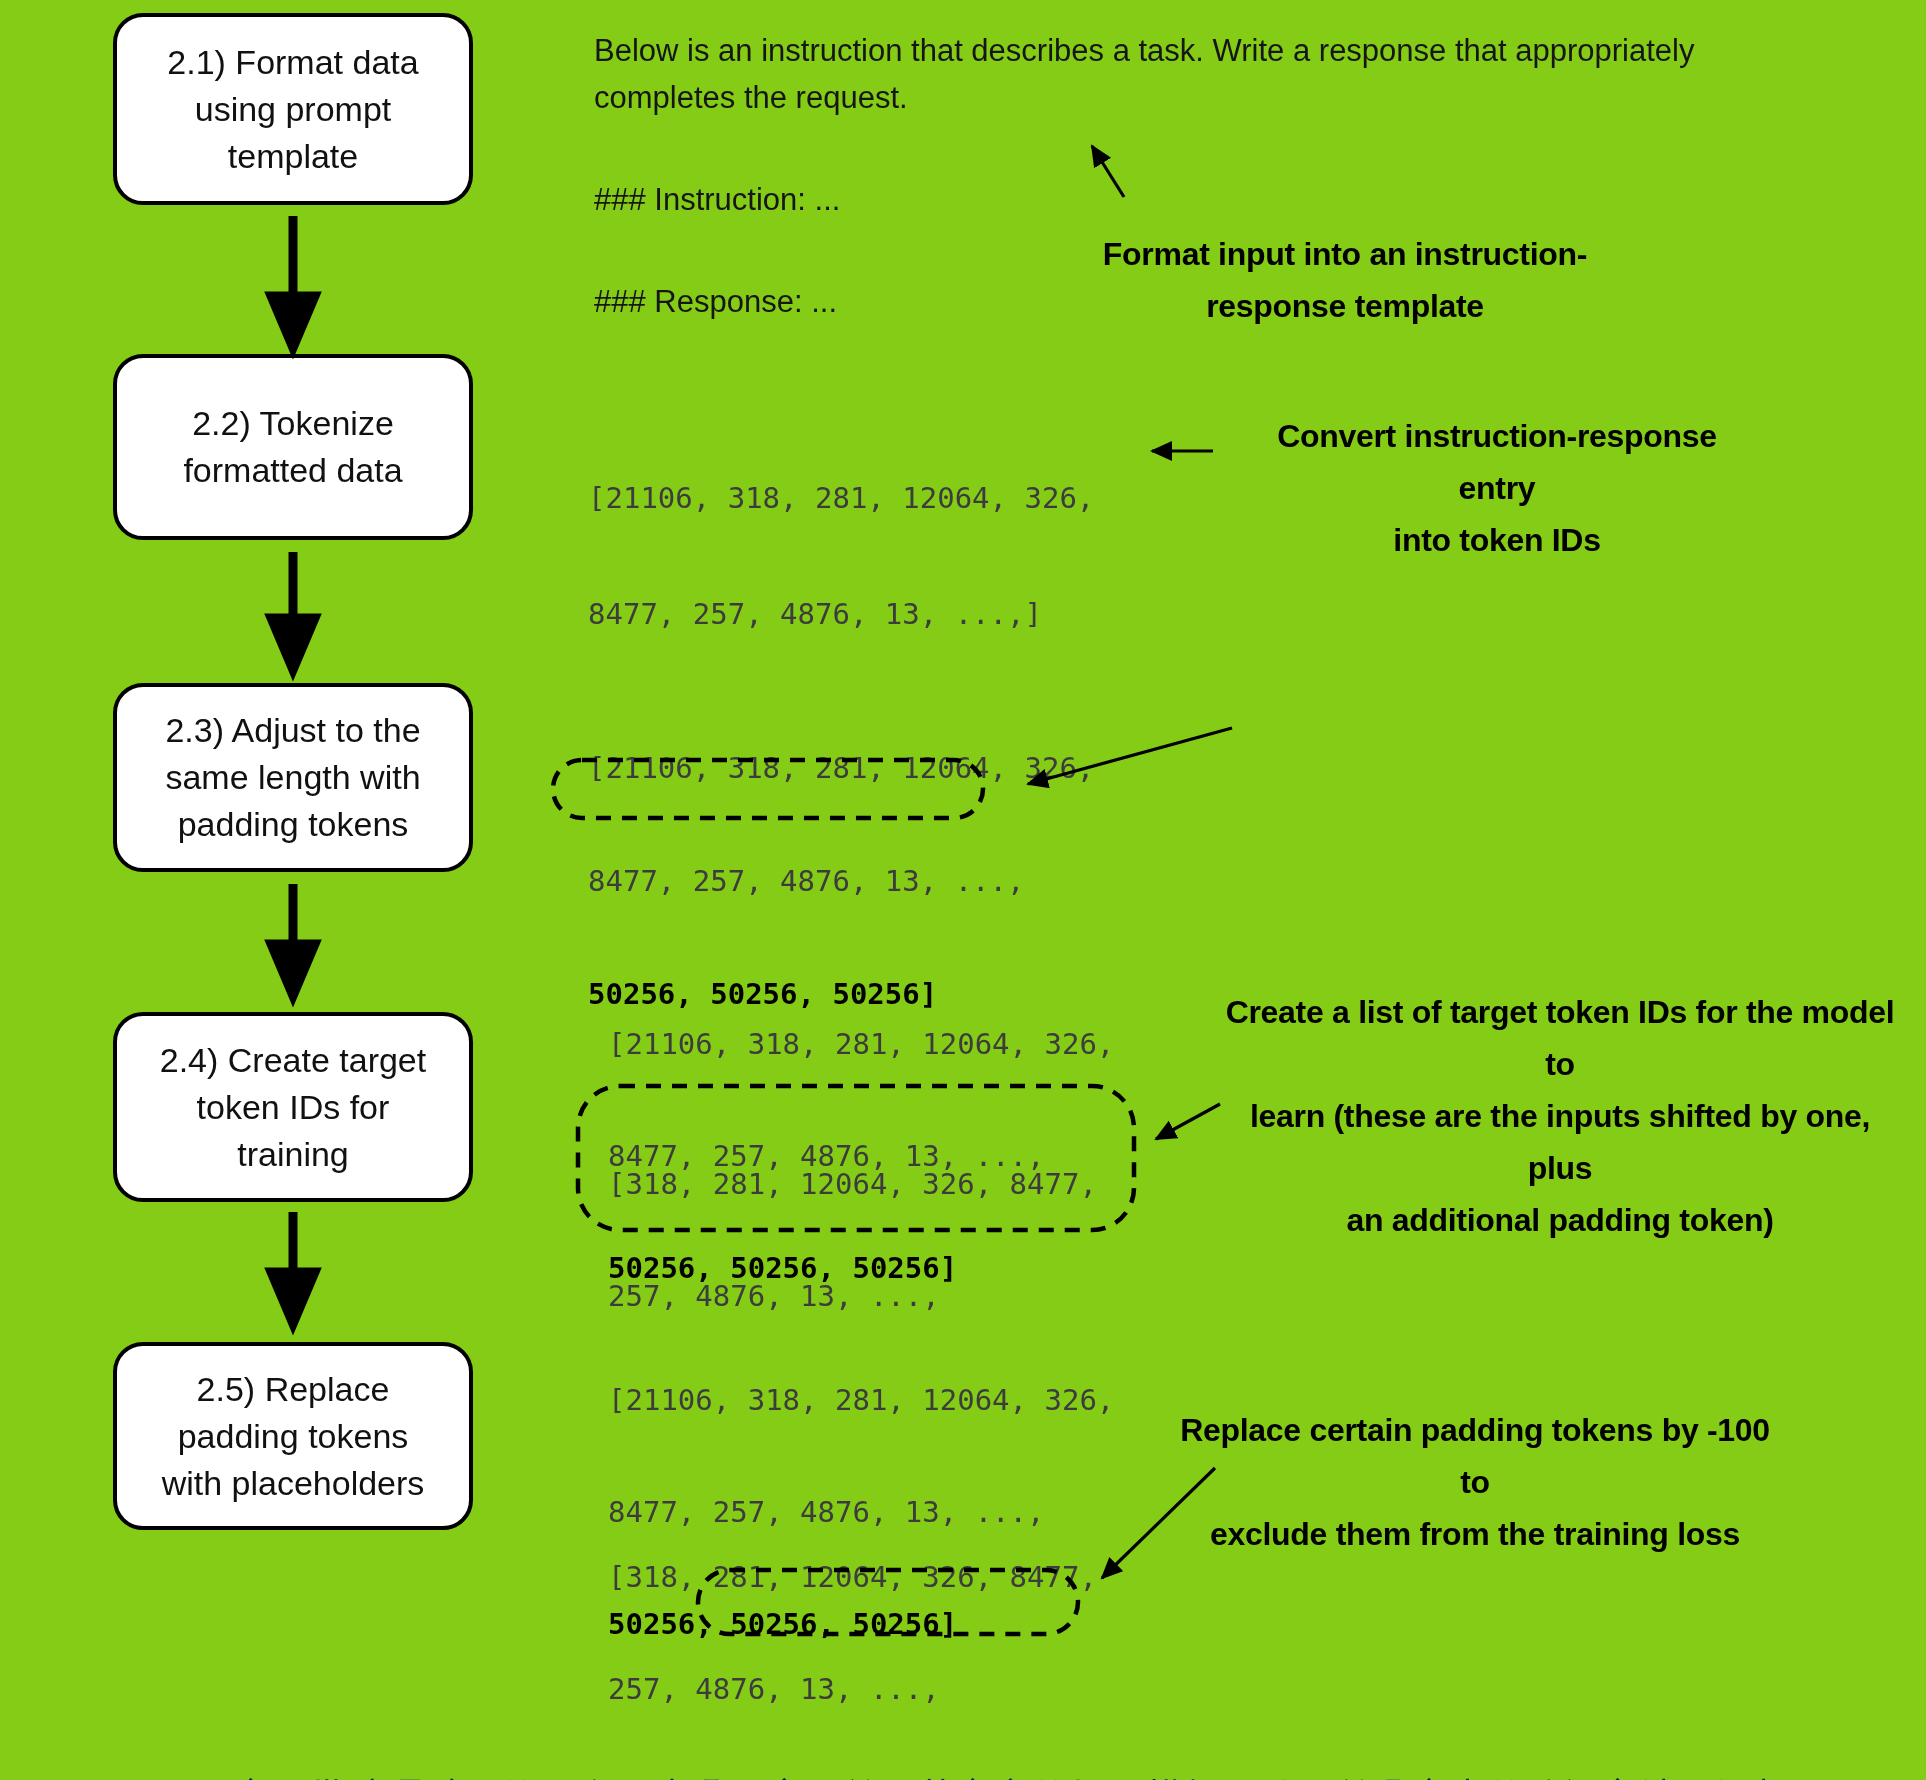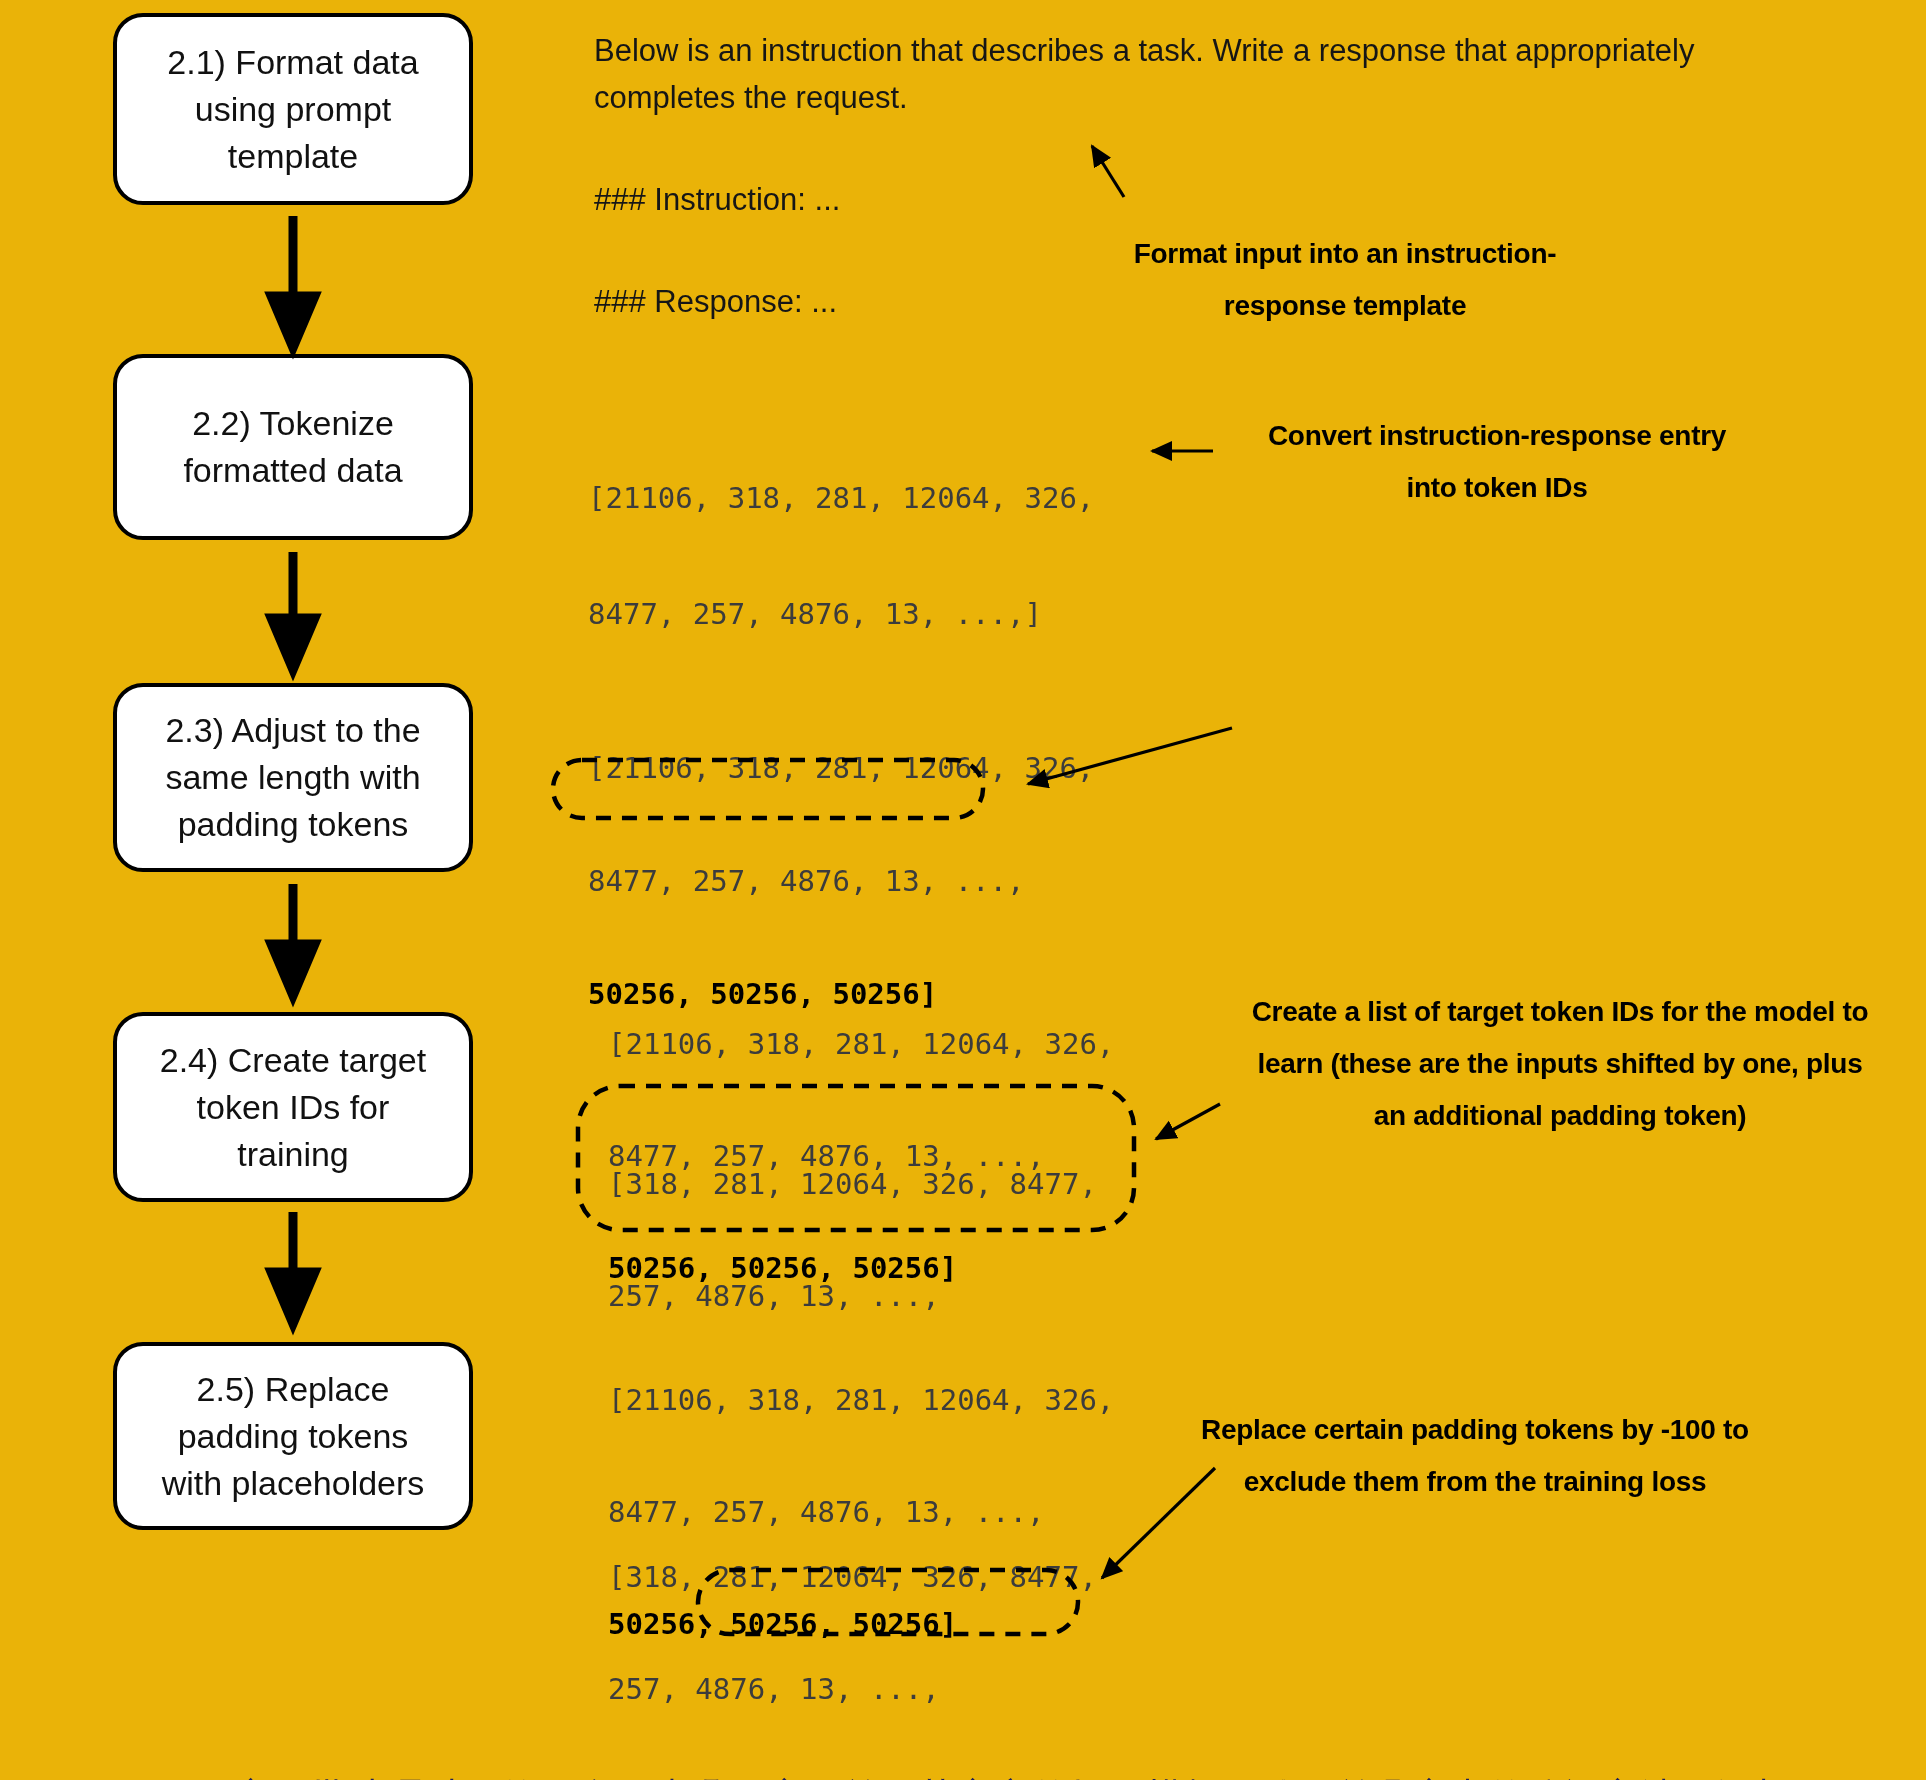--- a/index.html
+++ b/index.html
@@ -1,37 +1,37 @@
 <!DOCTYPE html>
 <html><head>
 <meta charset="utf-8">
 <style>
   html,body{margin:0;padding:0;background:#ffffff;}
   #canvas{
-    position:relative;width:1926px;height:1780px;background:#eab308;
+    position:relative;width:1926px;height:1780px;background:#84cc16;
     font-family:"Liberation Sans",sans-serif;color:#1a1a1a;overflow:hidden;
   }
   .abs{position:absolute;}
   .flow-box{
     position:absolute;left:113px;width:352px;
     border:4px solid #000;border-radius:30px;background:#fff;
     display:flex;align-items:center;justify-content:center;text-align:center;
     font-size:34px;line-height:47px;color:#111;white-space:pre-line;
   }
   .mono{
     font-family:"DejaVu Sans Mono",monospace;font-size:29px;color:#3c3c3c;
     white-space:pre;
   }
   .mono .ln{height:44px;line-height:44px;}
   .mono.lh48 .ln{height:48px;line-height:48px;}
   .mono.lh45 .ln{height:45px;line-height:45px;}
   .b{font-weight:bold;color:#000;}
   .sans{font-size:31px;line-height:47px;color:#161616;white-space:pre-line;margin-left:9px;}
   .annot{
-    position:absolute;font-weight:bold;font-size:28px;line-height:52px;
+    position:absolute;font-weight:bold;font-size:32px;line-height:52px;
     text-align:center;color:#000;white-space:pre-line;letter-spacing:-0.3px;
   }
   .caption{
     position:absolute;left:8px;top:1652px;width:1910px;
     font-size:38px;line-height:58px;color:#1e1e5a;white-space:pre;
   }
   svg.overlay{position:absolute;left:0;top:0;pointer-events:none;}
 </style>
 </head>
 <body>

